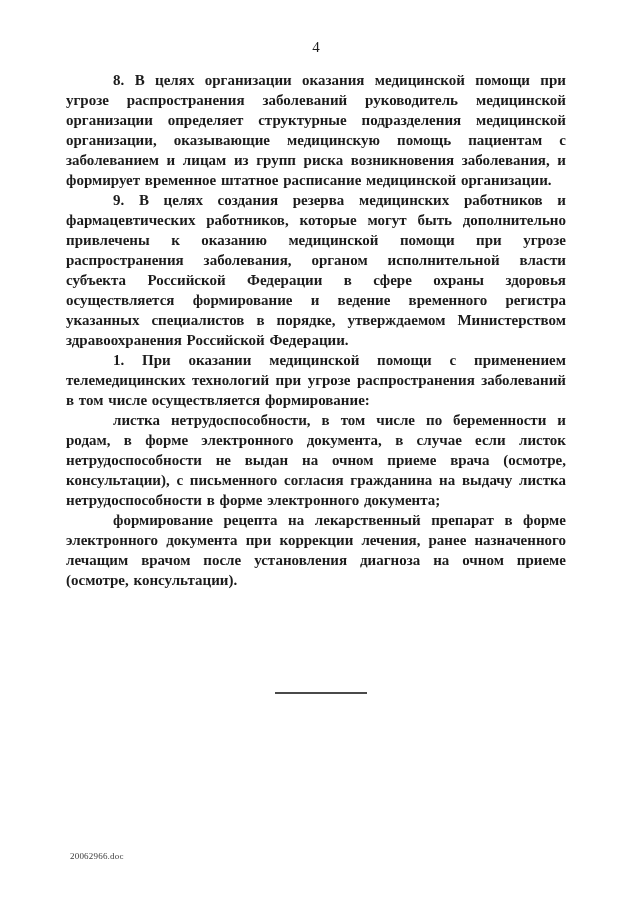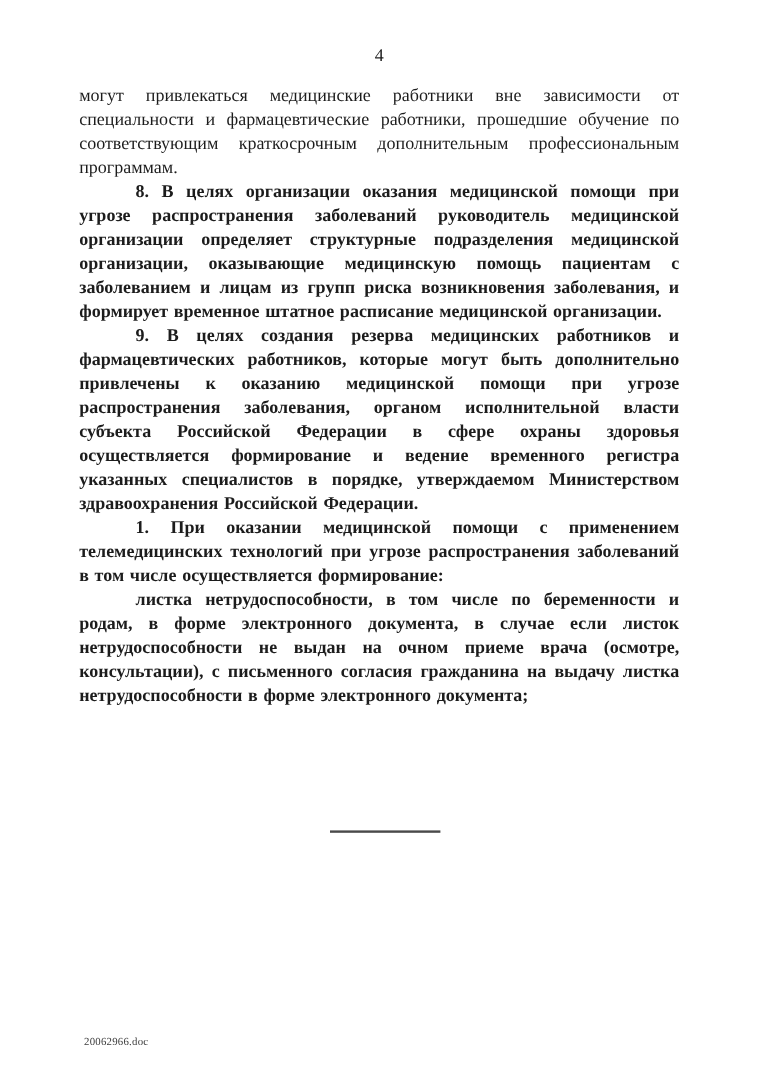--- a/index.html
+++ b/index.html
@@ -57,35 +57,34 @@
     background: #4a4a4a;
   }
   .footer-filename {
     position: absolute;
     top: 851px;
     left: 70px;
     font-size: 9px;
     line-height: 11px;
     color: #3c3c3c;
     letter-spacing: 0.2px;
-    margin-top: 12px;
   }
 </style>
 </head>
 <body>
 
 <div class="page">
 
   <div class="page-number">4</div>
 
   <div class="content">
-    <p class="para">могут привлекаться медицинские работники вне зависимости от специальности и фармацевтические работники, прошедшие обучение по соответствующим краткосрочным дополнительным профессиональным программам.</p>
     <p class="para indent">8. В целях организации оказания медицинской помощи при угрозе распространения заболеваний руководитель медицинской организации определяет структурные подразделения медицинской организации, оказывающие медицинскую помощь пациентам с заболеванием и лицам из групп риска возникновения заболевания, и формирует временное штатное расписание медицинской организации.</p>
     <p class="para indent">9. В целях создания резерва медицинских работников и фармацевтических работников, которые могут быть дополнительно привлечены к оказанию медицинской помощи при угрозе распространения заболевания, органом исполнительной власти субъекта Российской Федерации в сфере охраны здоровья осуществляется формирование и ведение временного регистра указанных специалистов в порядке, утверждаемом Министерством здравоохранения Российской Федерации.</p>
     <p class="para indent">1. При оказании медицинской помощи с применением телемедицинских технологий при угрозе распространения заболеваний в том числе осуществляется формирование:</p>
     <p class="para indent">листка нетрудоспособности, в том числе по беременности и родам, в форме электронного документа, в случае если листок нетрудоспособности не выдан на очном приеме врача (осмотре, консультации), с письменного согласия гражданина на выдачу листка нетрудоспособности в форме электронного документа;</p>
+    <p class="para indent">формирование рецепта на лекарственный препарат в форме электронного документа при коррекции лечения, ранее назначенного лечащим врачом после установления диагноза на очном приеме (осмотре, консультации).</p>
   </div>
 
   <div class="separator"></div>
 
   <div class="footer-filename">20062966.doc</div>
 
 </div>
 
 </body></html>

